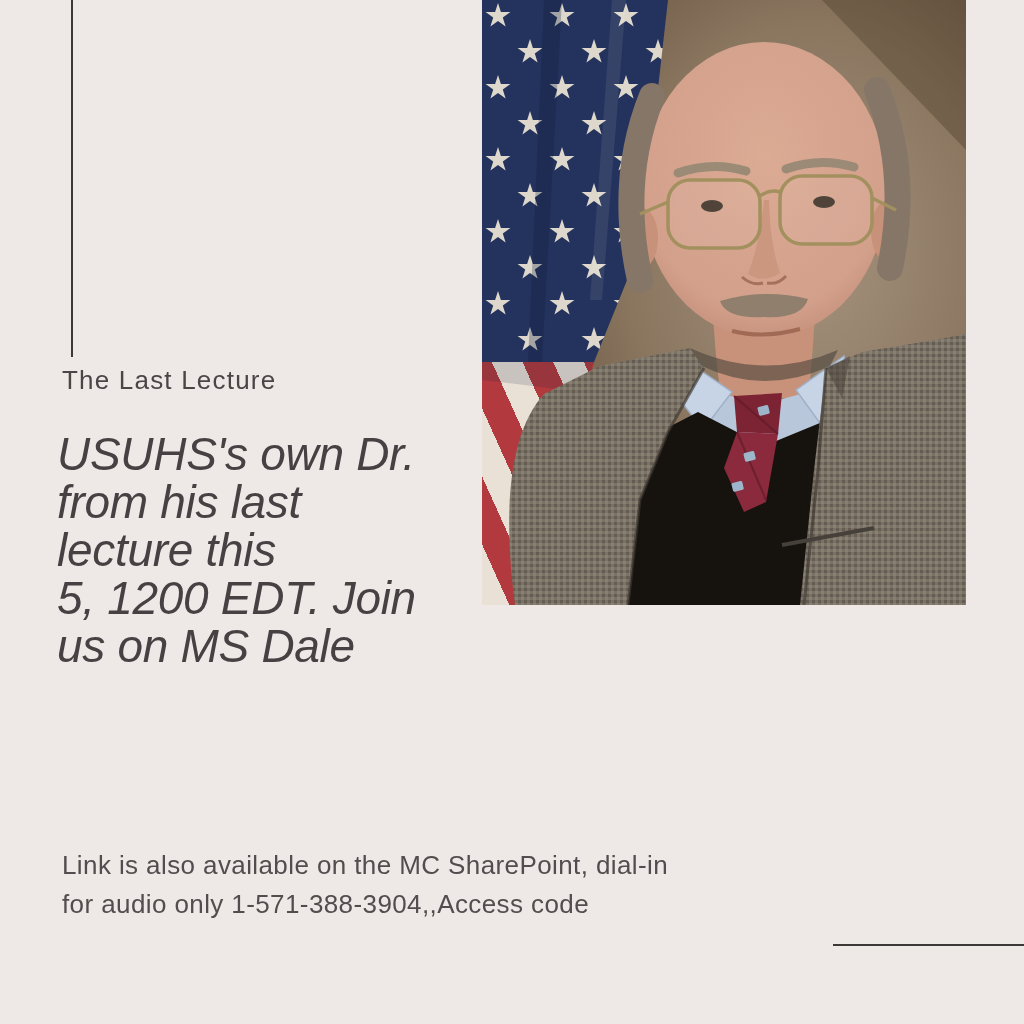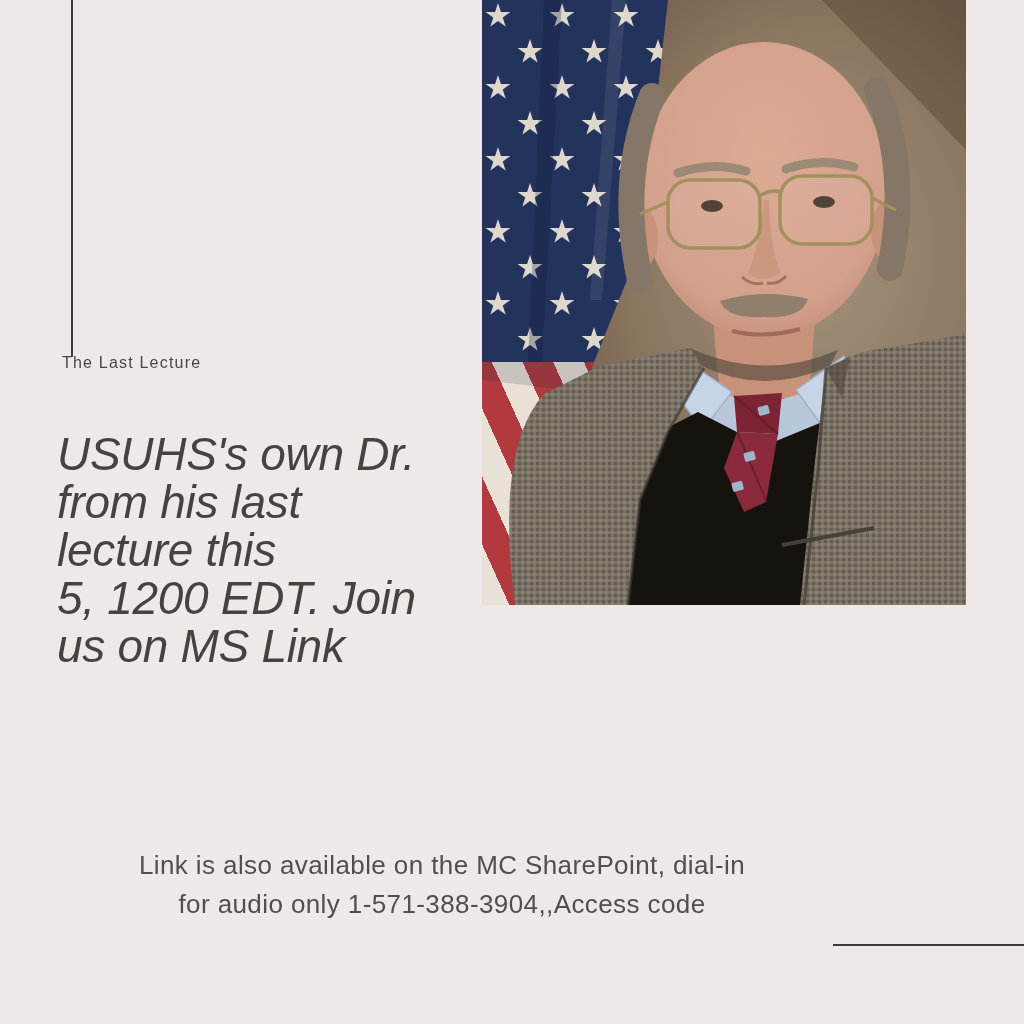--- a/index.html
+++ b/index.html
@@ -5,31 +5,31 @@
   html,body{margin:0;padding:0;background:#EEE9E6;}
   .canvas{
     position:relative;width:1024px;height:1024px;overflow:hidden;
     background:#EEE9E6;font-family:"Liberation Sans",sans-serif;
   }
   .vline{position:absolute;left:71px;top:0;width:2px;height:357px;background:#3C3837;}
   .hline{position:absolute;left:833px;top:944px;width:191px;height:2px;background:#3C3837;}
   .photo{position:absolute;left:482px;top:0;width:484px;height:605px;}
   .photo svg{display:block;width:100%;height:100%;}
   .eyebrow{
-    position:absolute;left:62px;top:354px;
-    font-size:16px;letter-spacing:1.2px;color:#4B4548;
+    position:absolute;left:62px;top:365px;
+    font-size:26px;letter-spacing:1.2px;color:#4B4548;
   }
   .headline{
     position:absolute;left:57px;top:430px;width:470px;
     font-style:italic;font-weight:400;font-size:46px;line-height:48px;
     color:#474144;letter-spacing:-0.3px;white-space:nowrap;
   }
   .details{
     position:absolute;left:62px;top:846px;width:760px;
-    font-size:26px;line-height:39px;letter-spacing:0.4px;color:#544C4F;text-align:center;
+    font-size:26px;line-height:39px;letter-spacing:0.4px;color:#544C4F;
   }
 </style>
 </head>
 <body>
 
 <div class="canvas">
 
   <div class="vline"></div>
 
   <div class="photo">
@@ -141,21 +141,21 @@
     </svg>
   </div>
 
   <div class="eyebrow">The Last Lecture</div>
 
   <div class="headline">
     <div>USUHS's own Dr.</div>
     <div>from his last</div>
     <div>lecture this</div>
     <div>5, 1200 EDT.  Join</div>
-    <div>us on MS Link</div>
+    <div>us on MS Dale</div>
   </div>
 
   <div class="details">
     <div>Link is also available on the MC SharePoint, dial-in</div>
     <div>for audio only 1-571-388-3904,,Access code</div>
   </div>
 
   <div class="hline"></div>
 
 </div>

